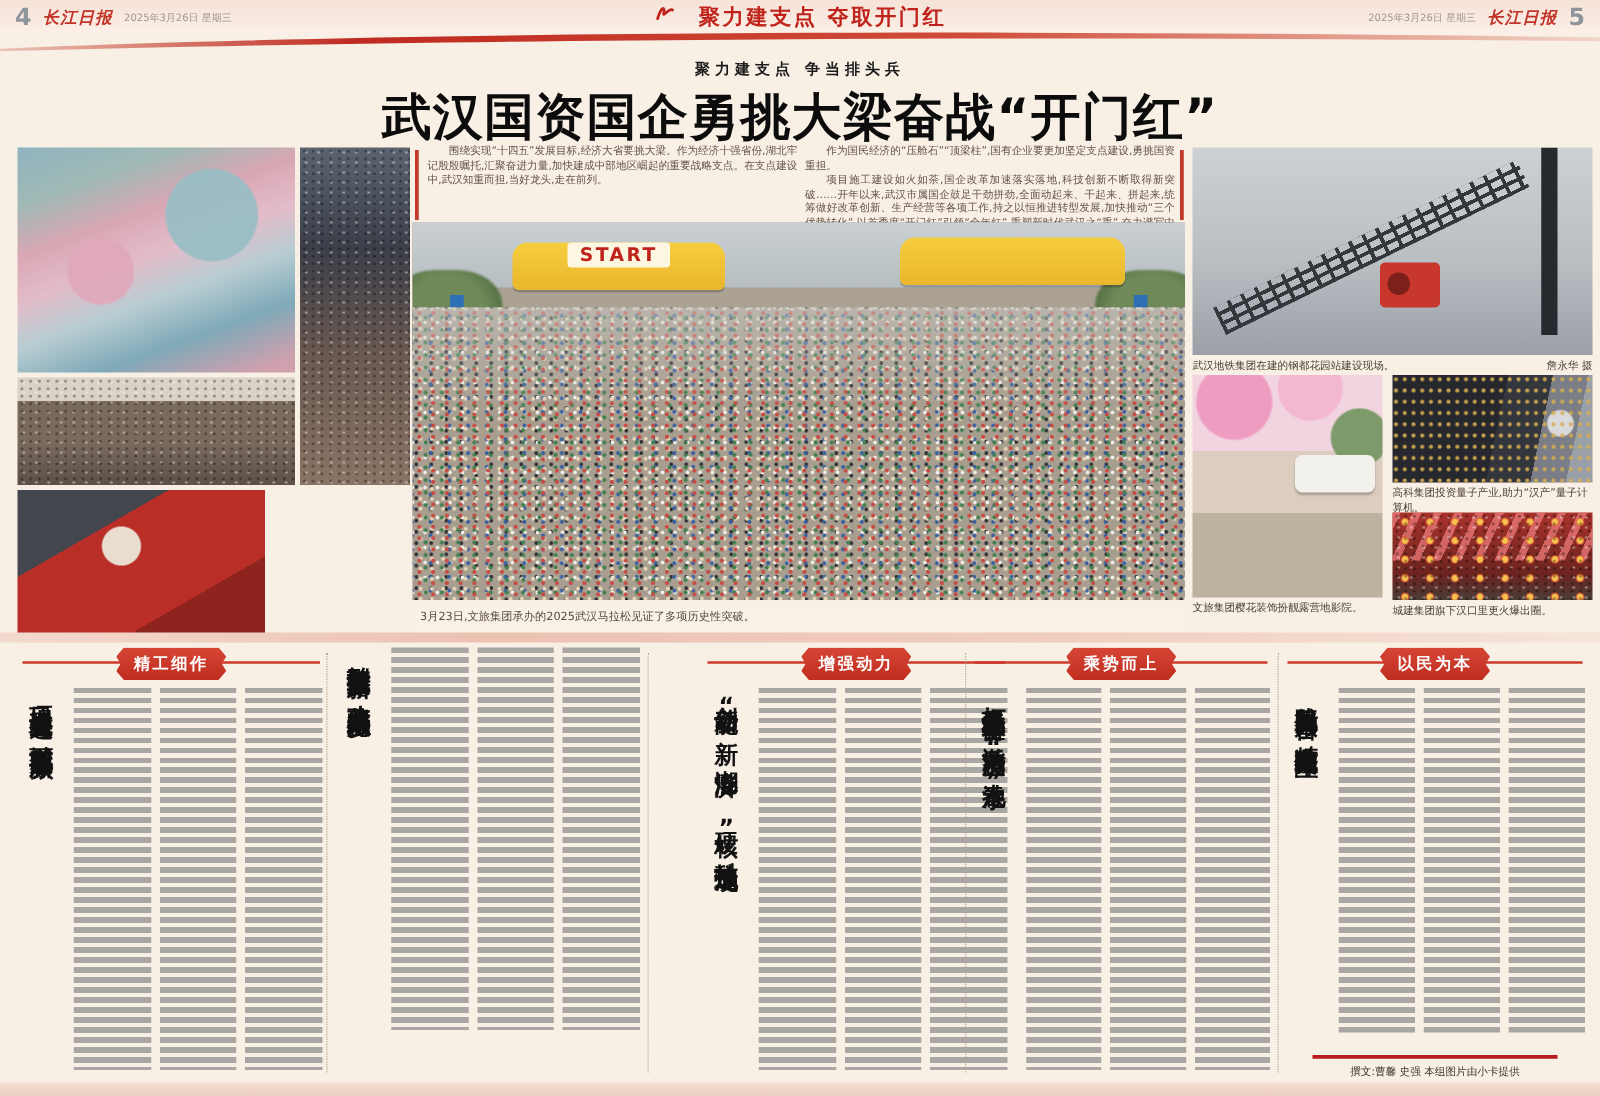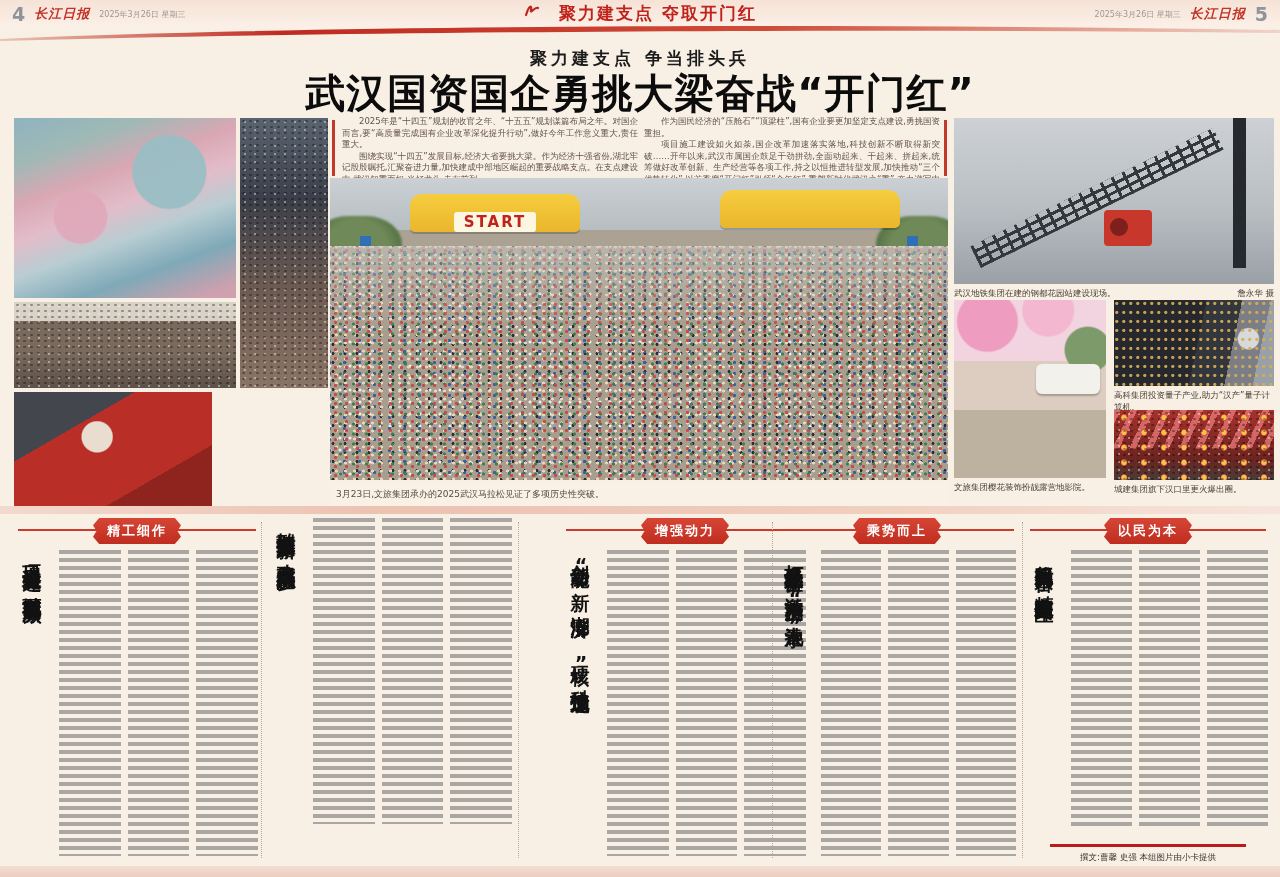--- a/index.html
+++ b/index.html
@@ -20,21 +20,21 @@
   .pageno { font-size:19px; color:#8d949c; font-weight:bold; }
   .masthead { font-family:"DejaVu Serif","Liberation Serif",serif; font-style:italic;
     font-weight:bold; color:#c13227; font-size:13px; letter-spacing:1px; }
   .hdate { font-size:8px; color:#a0978e; }
   .h-center { position:absolute; top:2px; left:50%; transform:translateX(-50%);
     display:flex; gap:18px; }
   .h-title { color:#c0231b; font-weight:900; font-size:17px; letter-spacing:2px; }
   .swoosh { position:absolute; top:23px; left:0; }
   
   .kicker { position:absolute; top:47px; left:0; width:1280px; text-align:center;
-    font-size:17px; font-weight:bold; color:#1b1b1b; letter-spacing:4px; }
+    font-size:12px; font-weight:bold; color:#1b1b1b; letter-spacing:4px; }
   .headline { position:absolute; top:66px; left:0; width:1280px; text-align:center;
     font-size:40px; font-weight:900; color:#0c0c0c; letter-spacing:1px; }
   
   .ph { position:absolute; overflow:hidden; background:#bbb; }
   .speckle::after { content:""; position:absolute; inset:0;
     background-image:radial-gradient(rgba(0,0,0,.35) 1px,transparent 1.6px),
       radial-gradient(rgba(255,255,255,.4) 1px,transparent 1.5px);
     background-size:7px 6px,10px 8px; }
   .cap { font-size:8.5px; line-height:11.5px; color:#4c4238; }
   .capsep { border-top:1px dotted #c6b8a8; margin:7px 2px; }
@@ -74,21 +74,21 @@
       radial-gradient(circle,#e8d6b8 1.2px,transparent 1.8px),
       radial-gradient(circle,#3a5f9f 1.3px,transparent 1.9px),
       radial-gradient(circle,#f0eee8 1.2px,transparent 1.8px),
       radial-gradient(circle,#2d2d33 1.2px,transparent 1.8px);
     background-size:11px 9px,13px 10px,9px 8px,15px 11px,10px 12px,12px 9px;
     background-position:0 0,4px 3px,2px 5px,7px 1px,5px 6px,9px 4px; }
   .m-crowd::after { content:""; position:absolute; inset:0;
     background:linear-gradient(rgba(200,200,195,.55),transparent 35%); }
   .arch { position:absolute; height:38px; border-radius:12px 12px 5px 5px;
     background:linear-gradient(#f6cd3f,#eab62c); box-shadow:0 2px 0 rgba(0,0,0,.2);
-    display:flex; align-items:flex-end; justify-content:center; }
+    display:flex; align-items:flex-start; justify-content:center; }
   .arch .start { font-size:15px; font-weight:900; color:#c0231b; letter-spacing:2px;
     background:#fdf6e0; padding:1px 10px; border-radius:3px; }
   .m-banner { position:absolute; width:11px; height:92px; top:58px;
     background:repeating-linear-gradient(#2f6fb5 0 14px,#4f8fd0 14px 18px); }
   .m-logo { position:absolute; left:298px; top:78px; width:26px; height:26px;
     border-radius:50%; background:#f4f6f8; border:3px solid #2f6fb5; }
   .mcap { position:absolute; left:330px; top:482px; width:618px; height:24px;
     background:#f9f1e6; font-size:9px; color:#584b40; line-height:24px; padding-left:6px; }
   
   .rcol { position:absolute; left:954px; top:118px; width:320px; }
@@ -194,21 +194,20 @@
 <div class="collage">
   <div class="ph pA"></div>
   <div class="ph pB speckle"></div>
   <div class="ph pC speckle"></div>
   <div class="ph pD"></div>
 </div>
 
 <div class="redbar" style="left:332px;"></div>
 <div class="redbar" style="left:944px;"></div>
 <div class="intro-col" style="left:342px;">
-  <p>2025年是“十四五”规划的收官之年、“十五五”规划谋篇布局之年。对国企而言,要“高质量完成国有企业改革深化提升行动”,做好今年工作意义重大,责任重大。</p>
   <p>围绕实现“十四五”发展目标,经济大省要挑大梁。作为经济十强省份,湖北牢记殷殷嘱托,汇聚奋进力量,加快建成中部地区崛起的重要战略支点。在支点建设中,武汉知重而担,当好龙头,走在前列。</p>
 </div>
 <div class="intro-col" style="left:644px;">
   <p>作为国民经济的“压舱石”“顶梁柱”,国有企业要更加坚定支点建设,勇挑国资重担。</p>
   <p>项目施工建设如火如荼,国企改革加速落实落地,科技创新不断取得新突破……开年以来,武汉市属国企鼓足干劲拼劲,全面动起来、干起来、拼起来,统筹做好改革创新、生产经营等各项工作,持之以恒推进转型发展,加快推动“三个优势转化”,以首季度“开门红”引领“全年红”,重塑新时代武汉之“重”,奋力谱写中国式现代化武汉篇章。</p>
 </div>
 
 <div class="ph pMain">
   <div class="m-sky"></div>
   <div class="m-trees" style="left:-18px;"></div>

